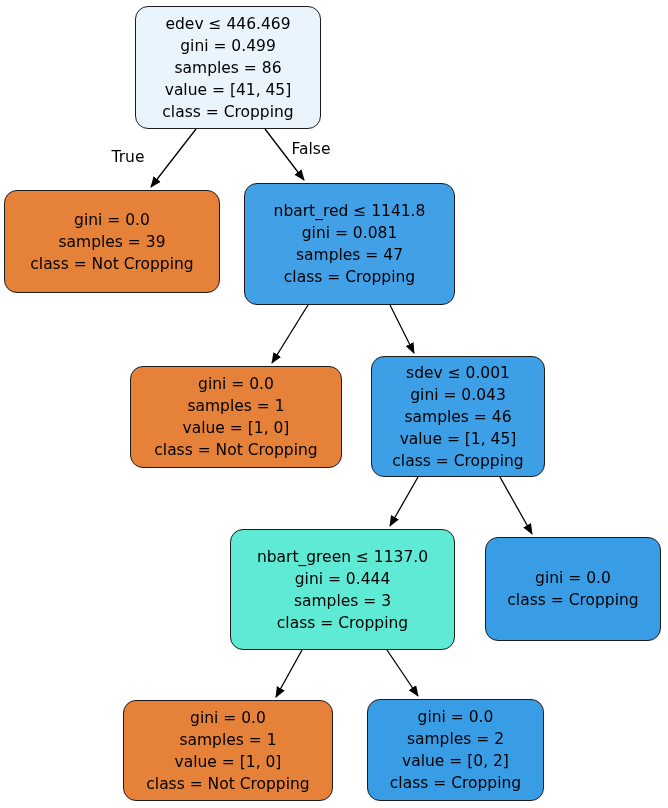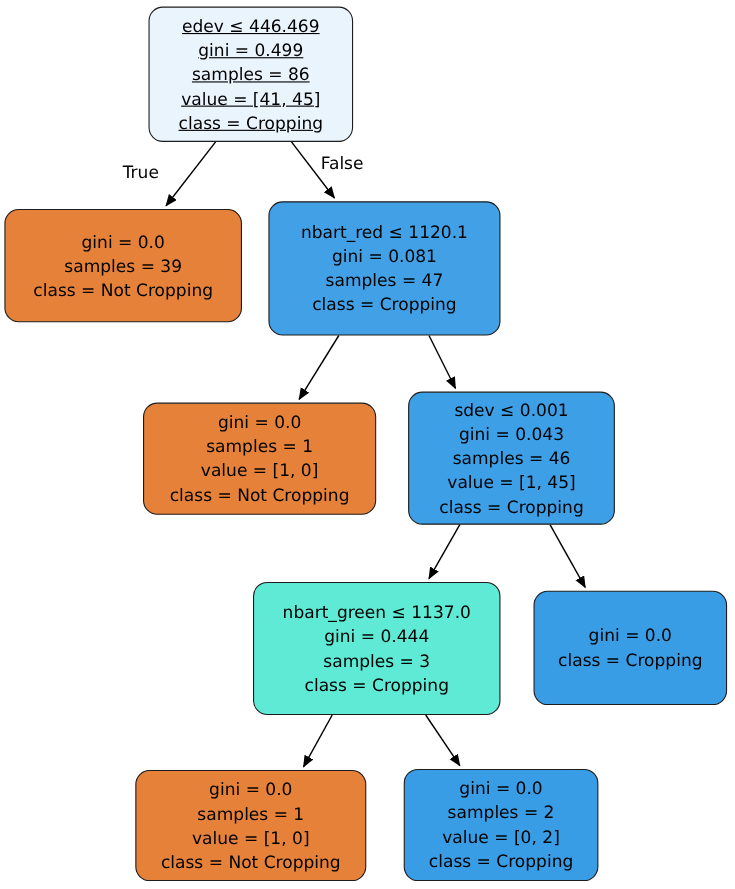--- a/index.html
+++ b/index.html
@@ -35,21 +35,21 @@
     position: absolute;
     transform: translate(-50%, -50%);
     font-size: 15.5px;
     color: #000000;
   }
   
   .n0 { left: 135px; top: 6px;   width: 186px; height: 123px; }
   .n1 { left: 4px;   top: 190px; width: 216px; height: 103px; }
   .n2 { left: 244px; top: 183px; width: 211px; height: 122px; }
   .n3 { left: 130px; top: 366px; width: 212px; height: 102px; }
-  .n4 { left: 371px; top: 356px; width: 188px; height: 121px; }
+  .n4 { left: 371px; top: 356px; width: 174px; height: 121px; }
   .n5 { left: 230px; top: 529px; width: 225px; height: 121px; }
   .n6 { left: 485px; top: 537px; width: 176px; height: 104px; }
   .n7 { left: 123px; top: 700px; width: 210px; height: 101px; }
   .n8 { left: 367px; top: 699px; width: 177px; height: 102px; }
   .lbl-true  { left: 128px; top: 157px; }
   .lbl-false { left: 311px; top: 149px; }
 </style>
 </head>
 <body>
 
@@ -69,36 +69,36 @@
       <line x1="418" y1="477" x2="390" y2="526" marker-end="url(#arrow)"></line>
       <line x1="500" y1="477" x2="532" y2="534" marker-end="url(#arrow)"></line>
       <line x1="302" y1="650" x2="276" y2="697" marker-end="url(#arrow)"></line>
       <line x1="387" y1="650" x2="418" y2="696" marker-end="url(#arrow)"></line>
     </g>
   </svg>
 
   <div class="edge-label lbl-true">True</div>
   <div class="edge-label lbl-false">False</div>
 
-  <div class="node n0" style="background: rgb(234, 244, 252); text-decoration: underline;">
+  <div class="node n0" style="background: rgb(234, 244, 252);">
     <div>edev ≤ 446.469</div>
     <div>gini = 0.499</div>
     <div>samples = 86</div>
     <div>value = [41, 45]</div>
     <div>class = Cropping</div>
   </div>
 
   <div class="node n1" style="background: rgb(229, 129, 57);">
     <div>gini = 0.0</div>
     <div>samples = 39</div>
     <div>class = Not Cropping</div>
   </div>
 
   <div class="node n2" style="background: rgb(66, 161, 230);">
-    <div>nbart_red ≤ 1120.1</div>
+    <div>nbart_red ≤ 1141.8</div>
     <div>gini = 0.081</div>
     <div>samples = 47</div>
     <div>class = Cropping</div>
   </div>
 
   <div class="node n3" style="background: rgb(229, 129, 57);">
     <div>gini = 0.0</div>
     <div>samples = 1</div>
     <div>value = [1, 0]</div>
     <div>class = Not Cropping</div>

